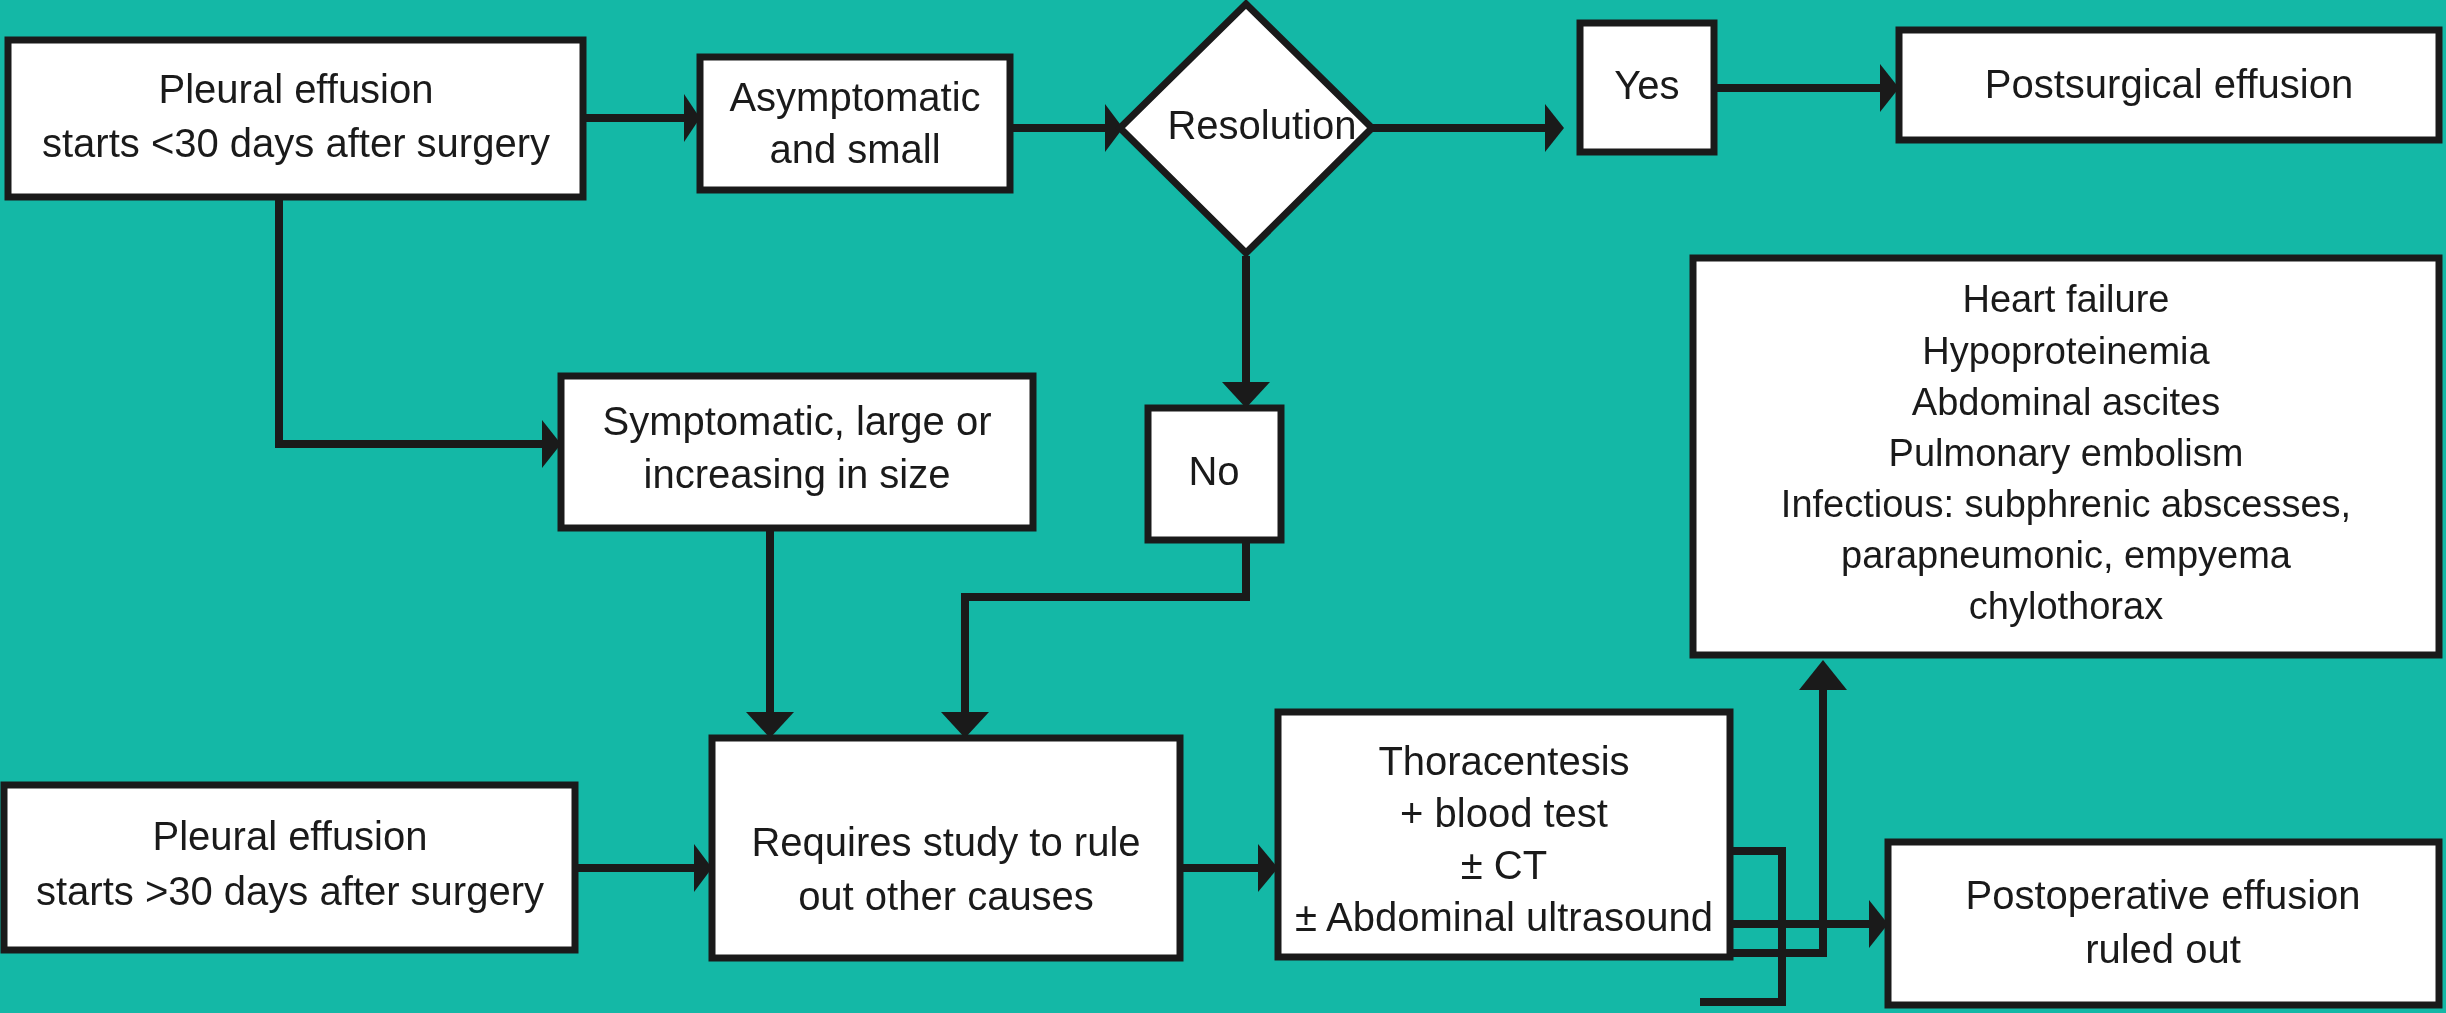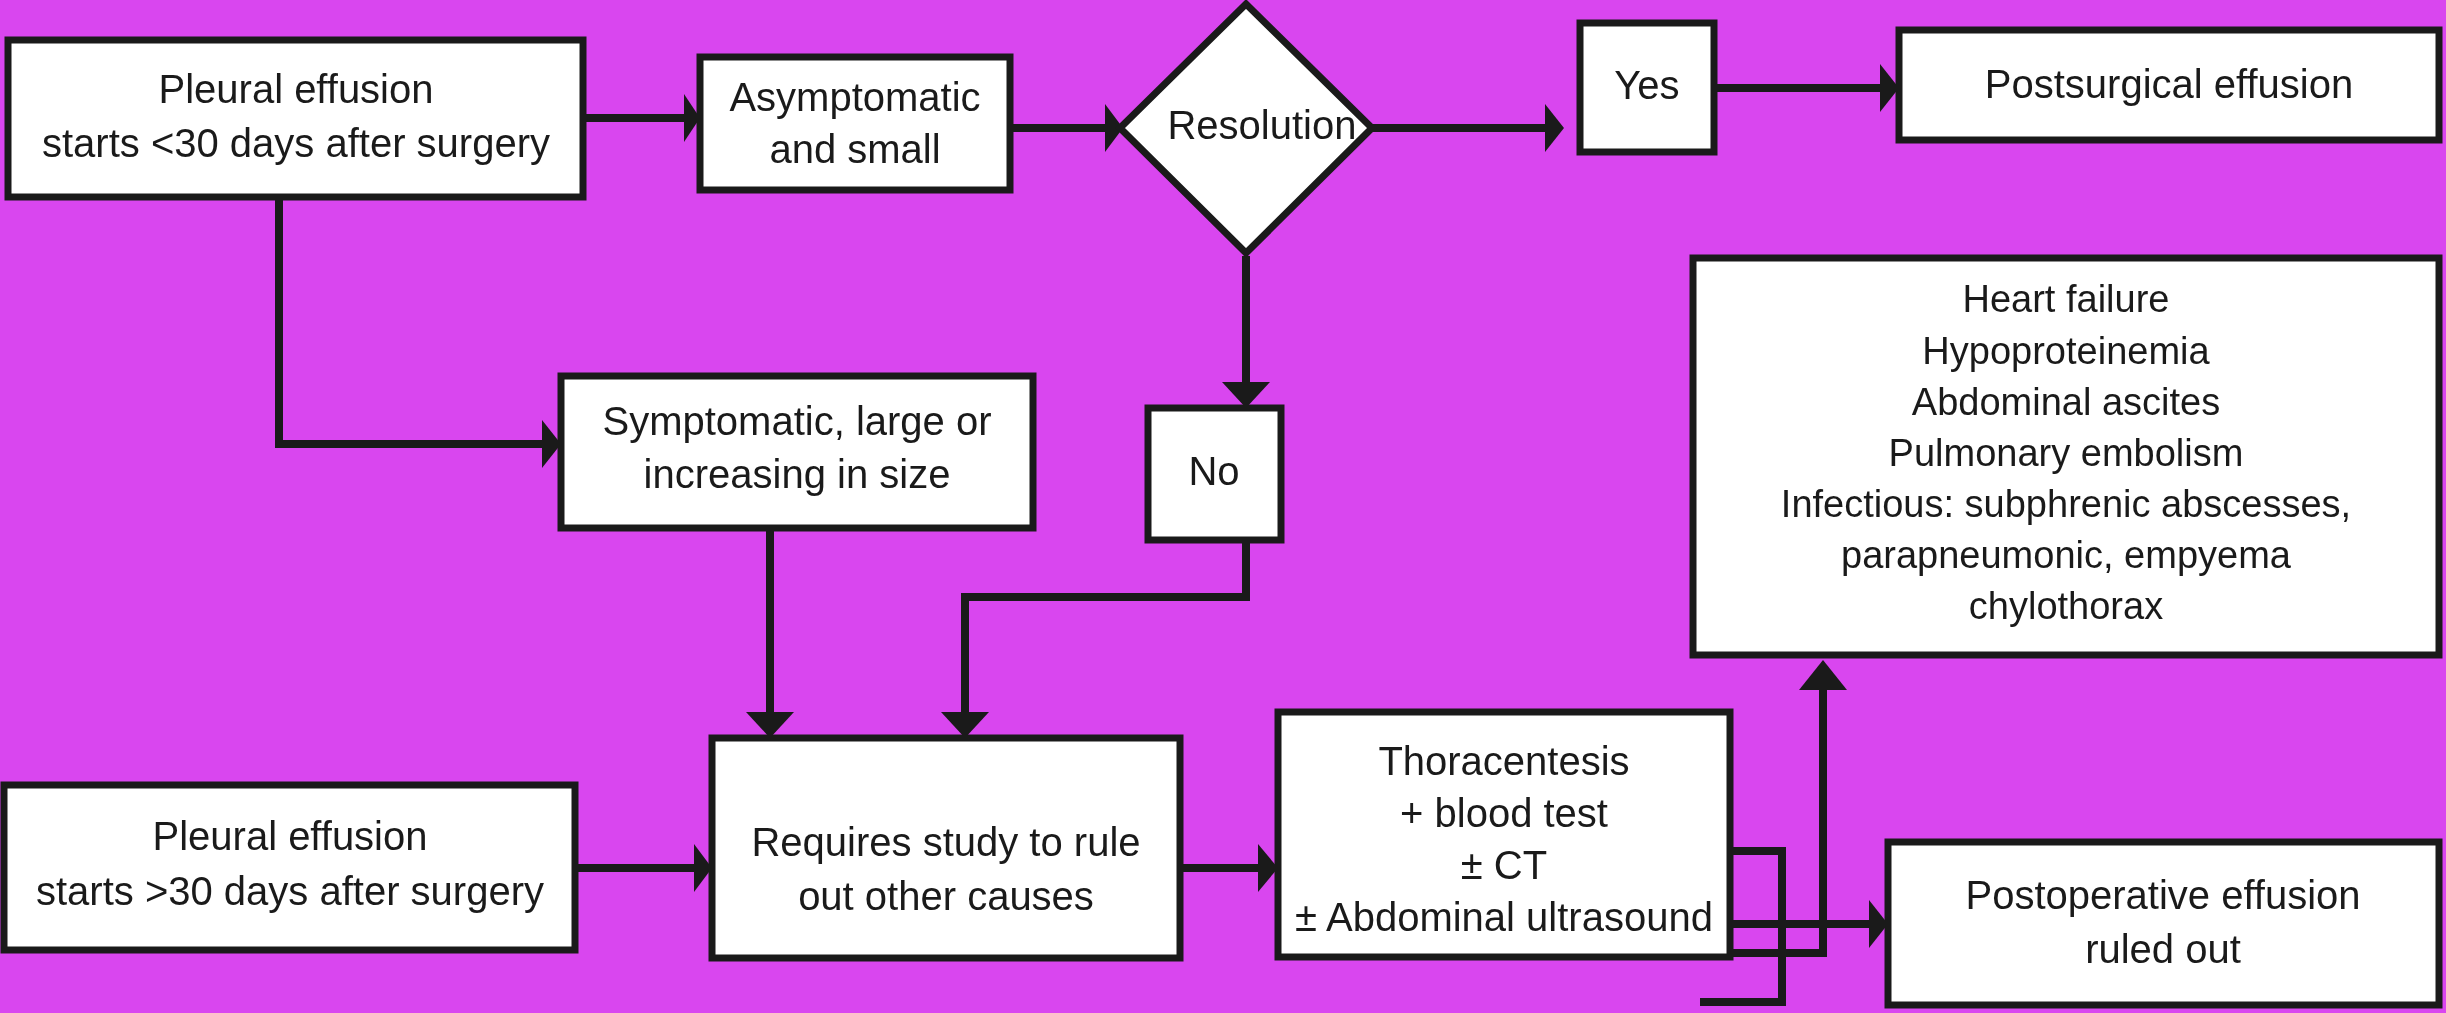--- a/index.html
+++ b/index.html
@@ -7,21 +7,21 @@
     padding: 0;
     background: #ffffff;
   }
   body {
     font-family: "Liberation Sans", sans-serif;
   }
   #flowchart-root {
     position: relative;
     width: 2446px;
     height: 1013px;
-    background: #d946ef;
+    background: #14b8a6;
     overflow: hidden;
   }
   svg.chart-canvas {
     position: absolute;
     top: 0;
     left: 0;
     width: 2446px;
     height: 1013px;
     display: block;
   }

